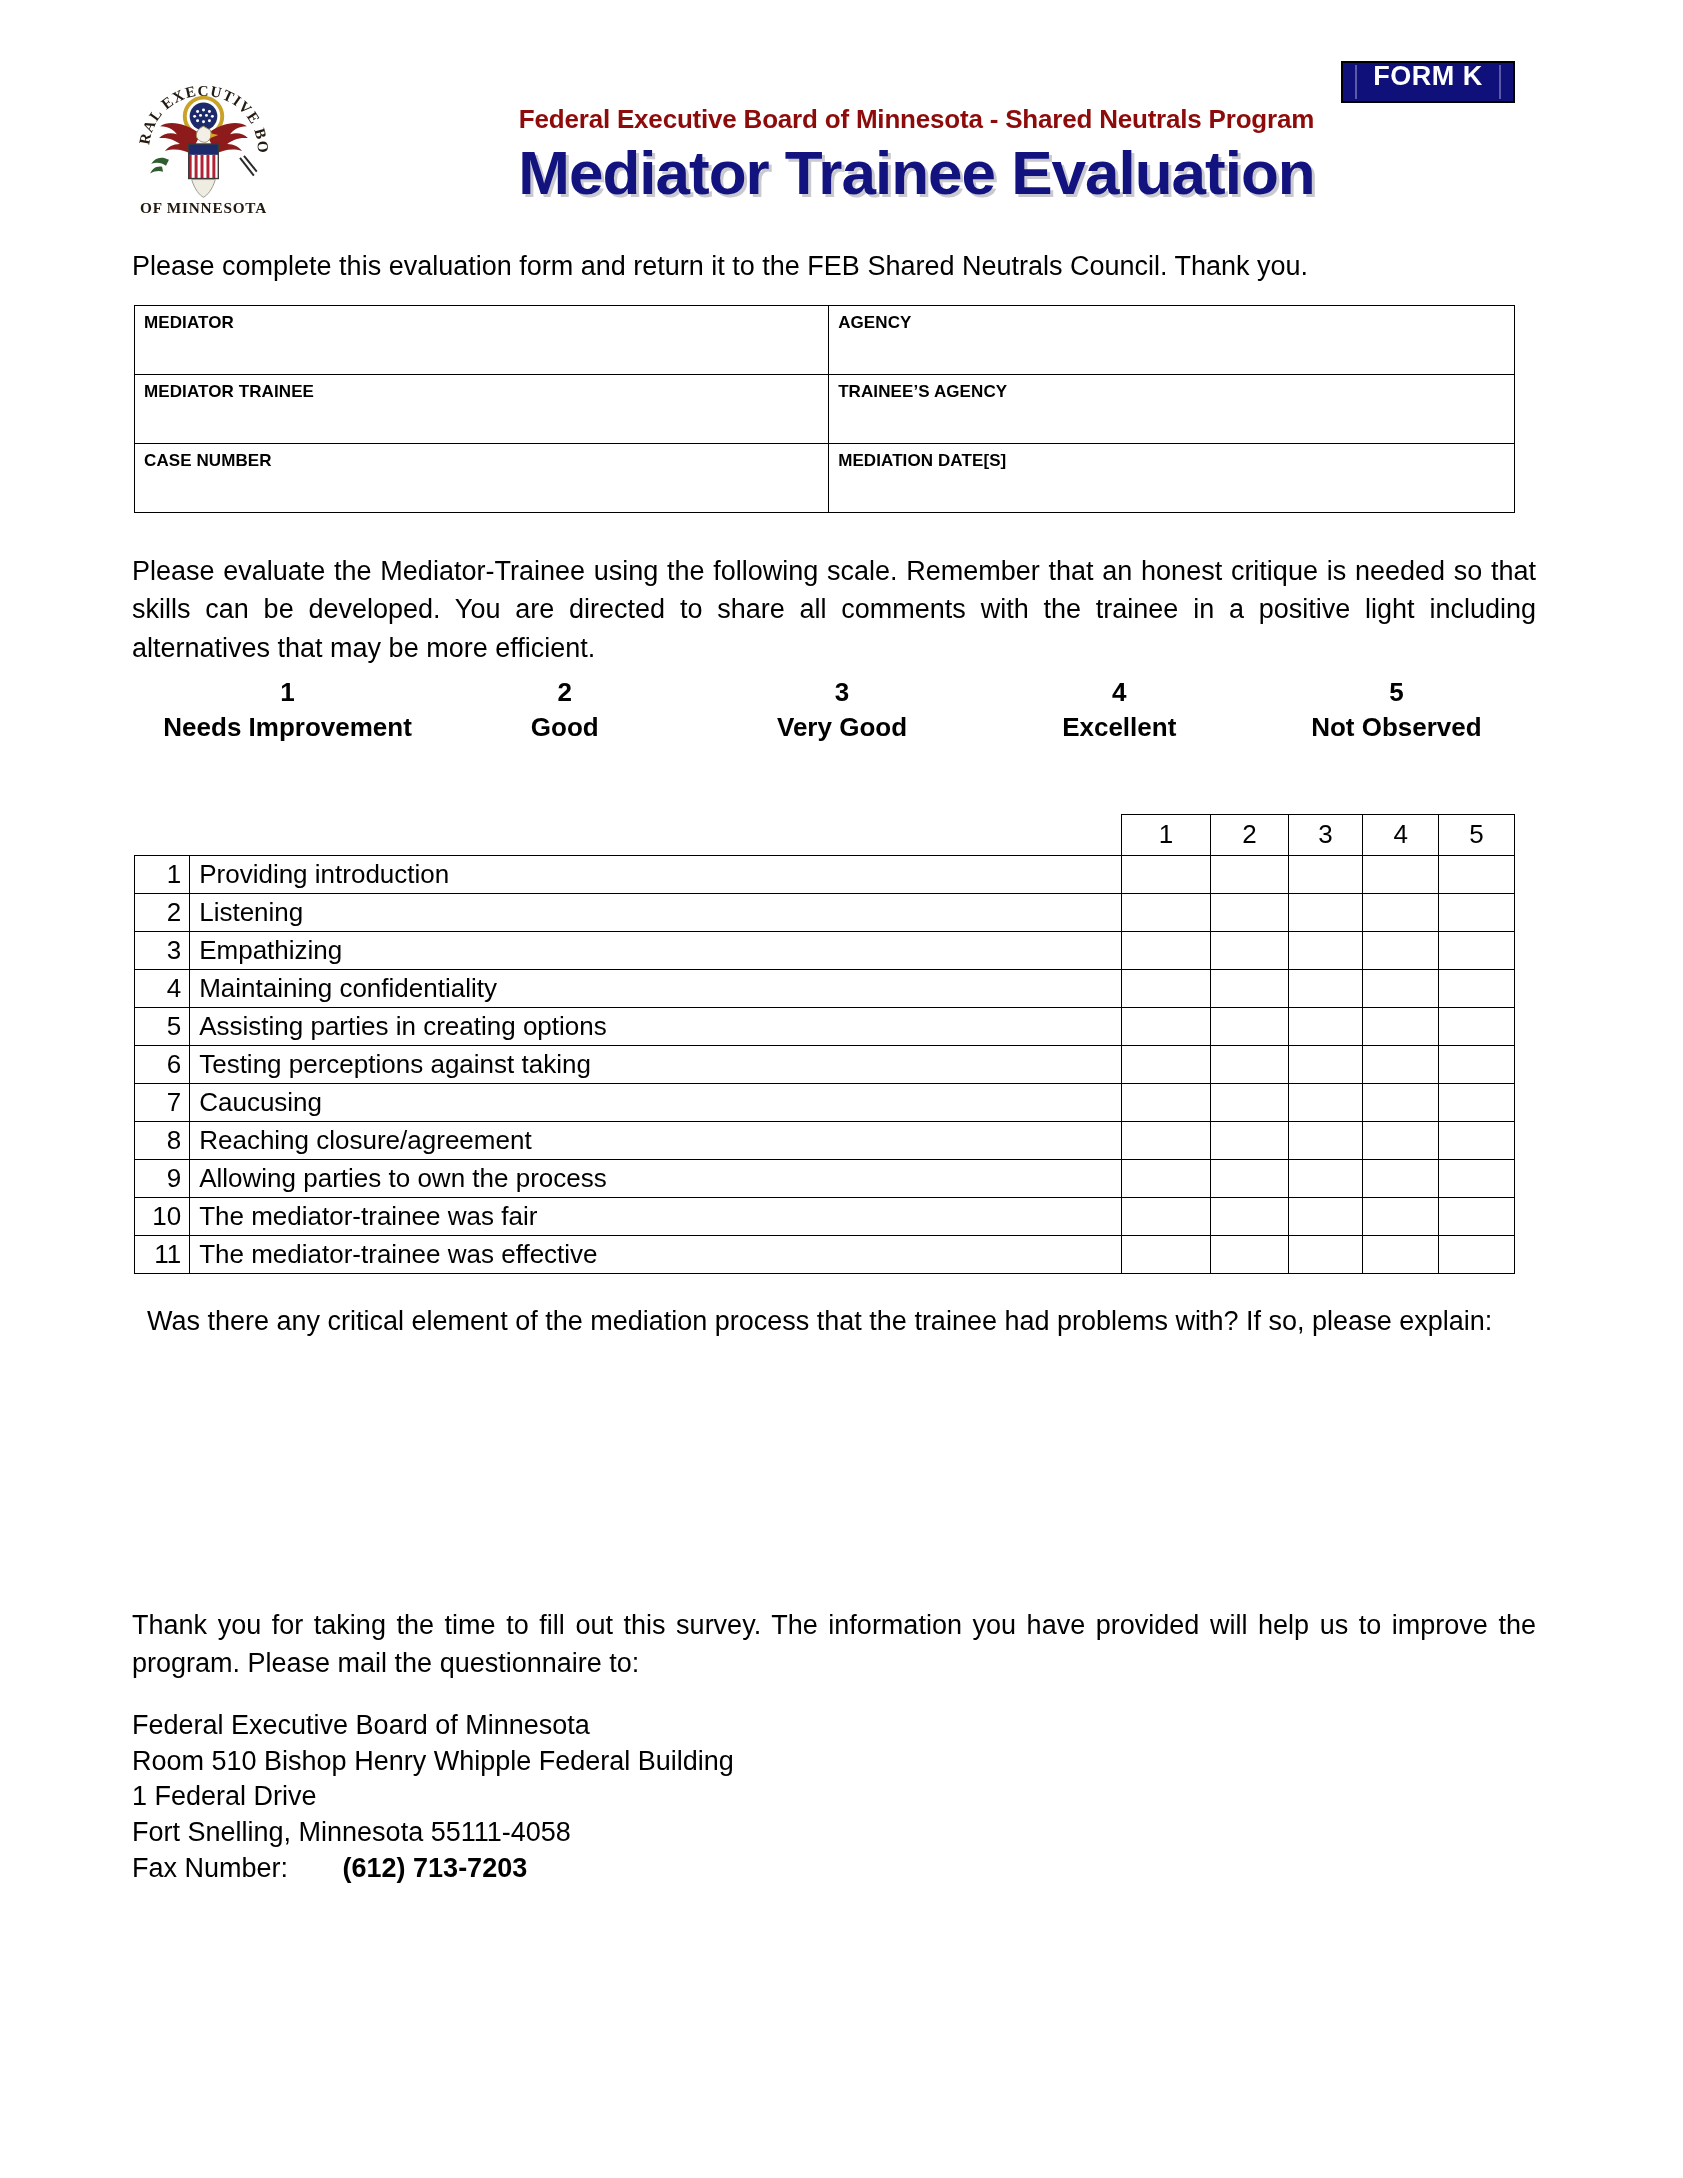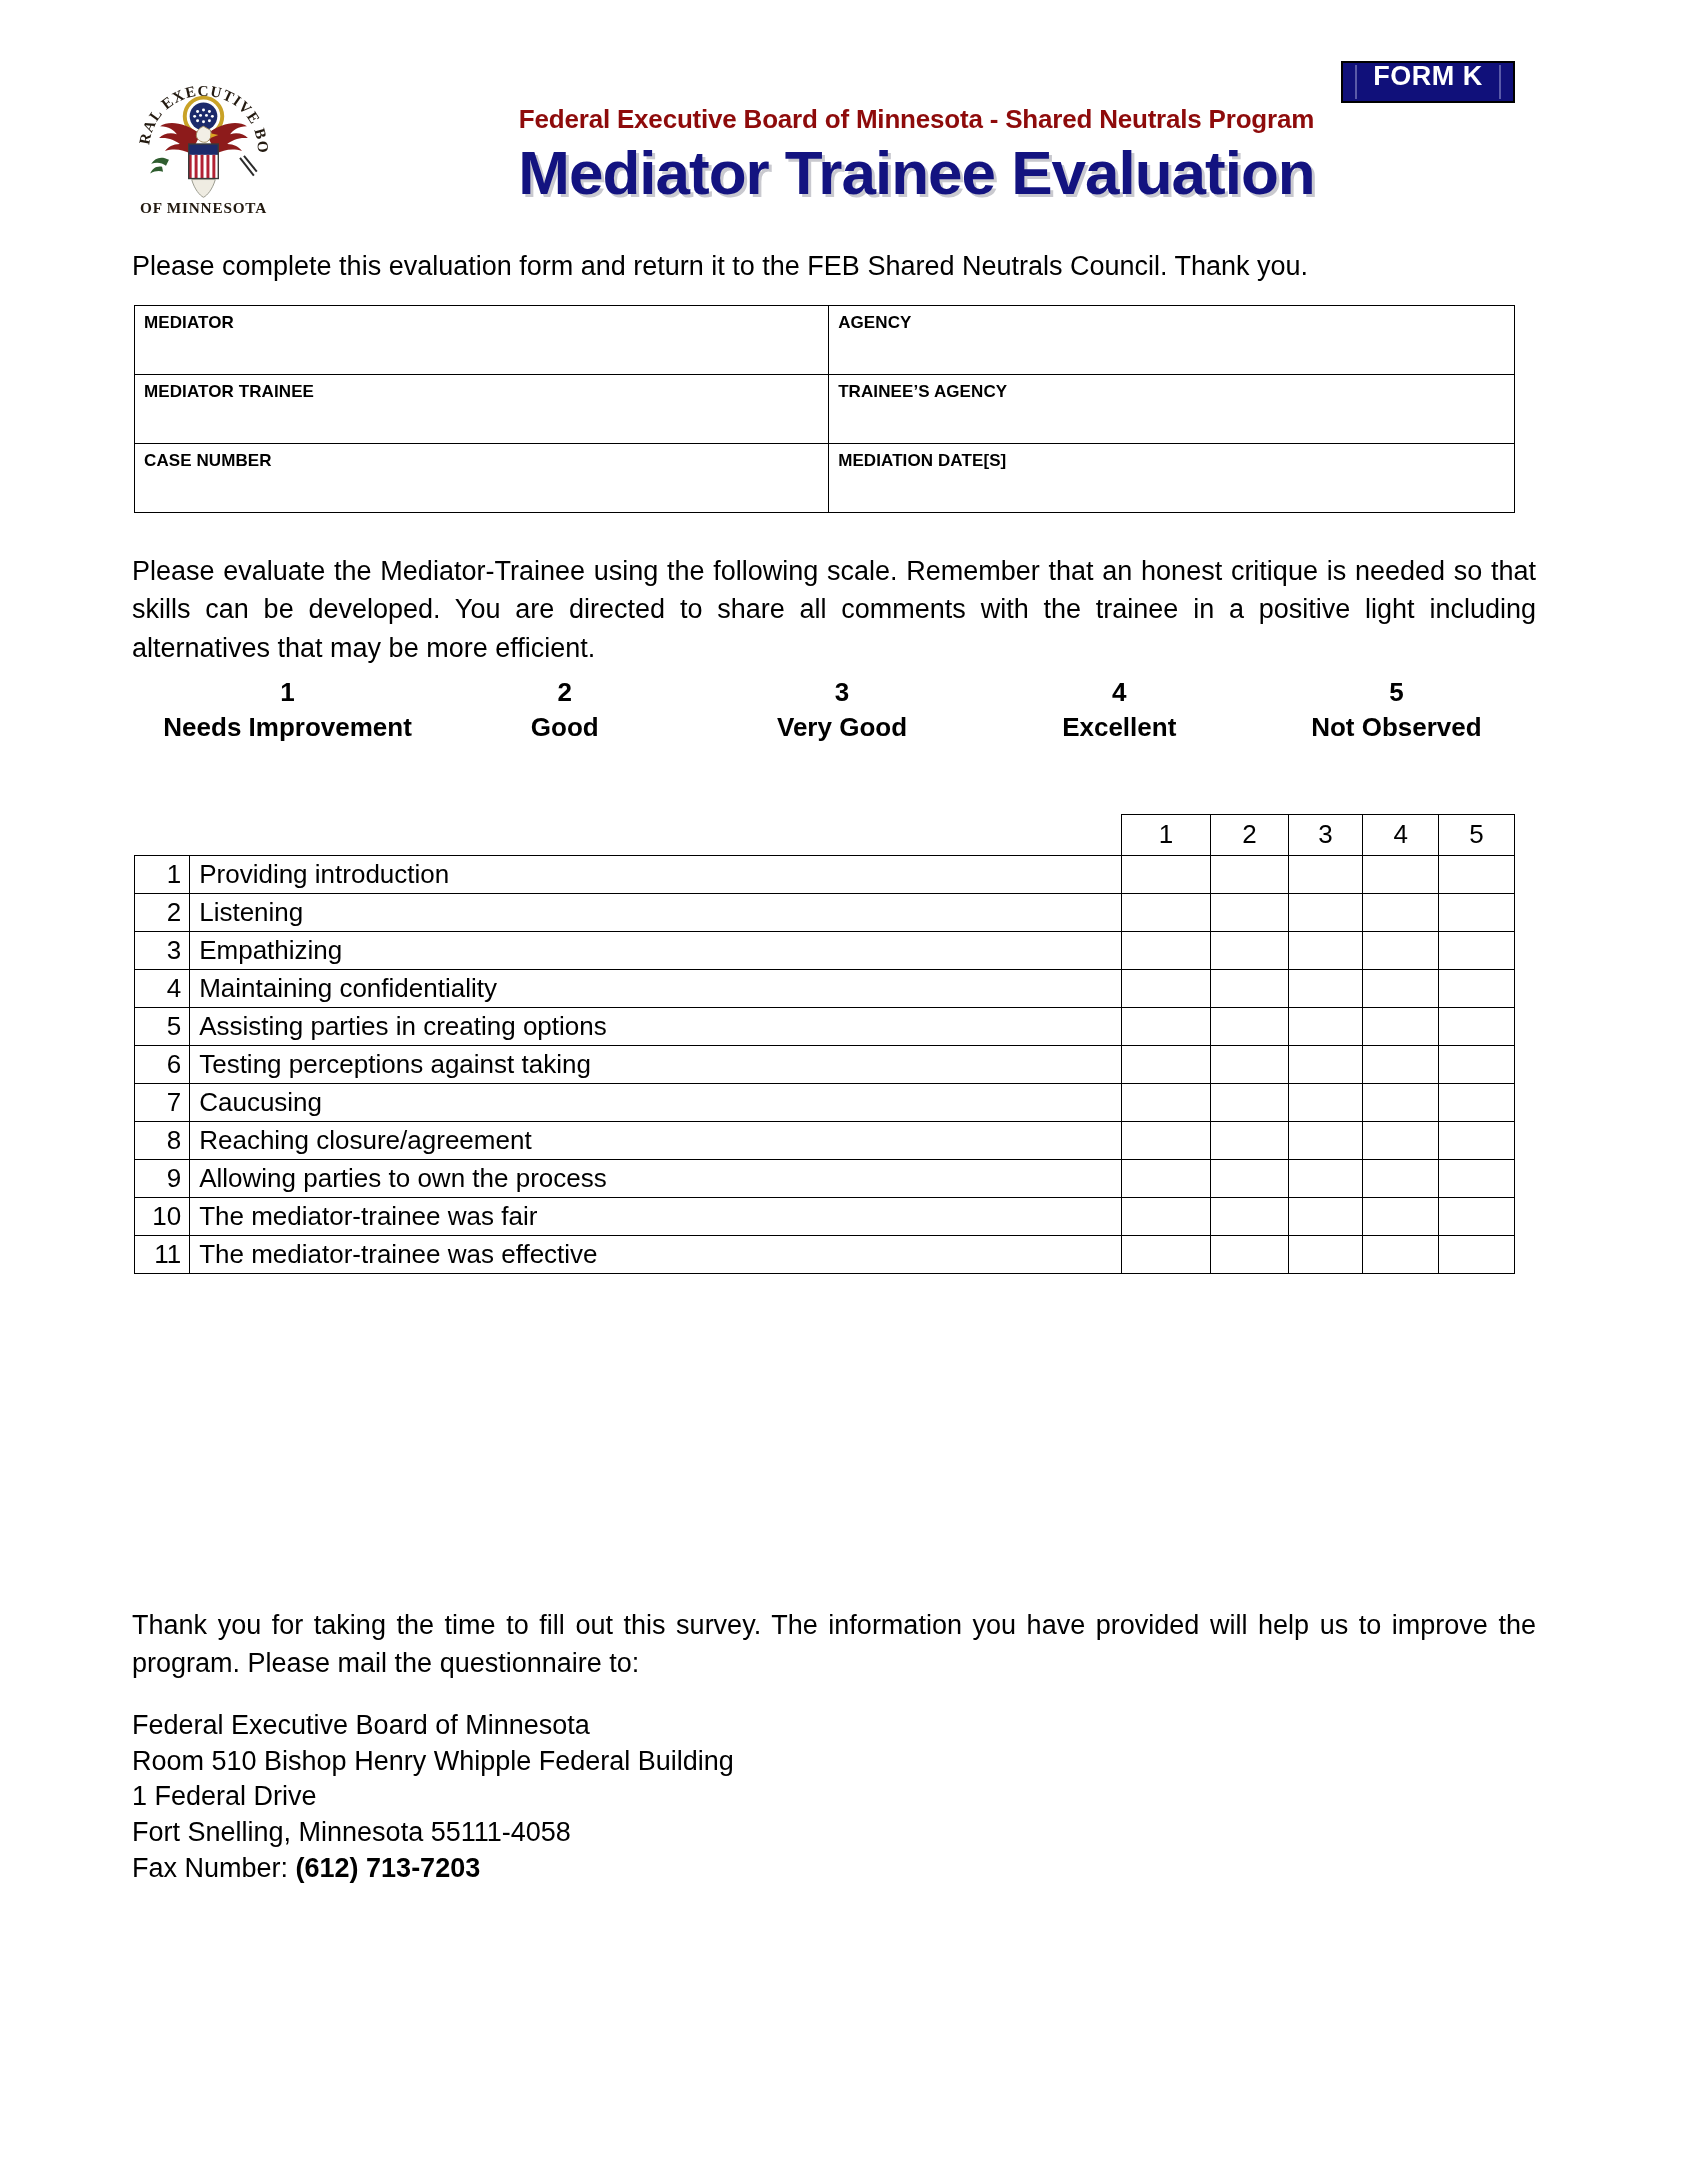--- a/index.html
+++ b/index.html
@@ -221,21 +221,21 @@
   }
   .address {
     position: absolute;
     left: 132px;
     top: 1708px;
     width: 891px;
     font-size: 27px;
     line-height: 1.32;
   }
   .address div { white-space: nowrap; }
-  .fax-number { font-weight: bold; }
+  .fax-number { font-weight: bold; margin-left: 47px; }
 </style>
 </head>
 <body>
 
 <div class="page">
 
   <div class="form-badge">
     <span class="bar l"></span>
     <span class="bar r"></span>
     <span class="form-badge-label">FORM K</span>
@@ -465,20 +465,21 @@
         <td class="item">The mediator-trainee was effective</td>
         <td class="cell"></td>
         <td class="cell"></td>
         <td class="cell"></td>
         <td class="cell"></td>
         <td class="cell"></td>
       </tr>
     </tbody>
   </table>
 
+  <div class="question">Was there any critical element of the mediation process that the trainee had problems with?  If so, please explain:</div>
 
   <div class="closing">Thank you for taking the time to fill out this survey.  The information you have provided will help us to improve the program.  Please mail the questionnaire to:</div>
 
   <div class="address">
     <div>Federal Executive Board of Minnesota</div>
     <div>Room 510 Bishop Henry Whipple Federal Building</div>
     <div>1 Federal Drive</div>
     <div>Fort Snelling, Minnesota 55111-4058</div>
     <div><span>Fax Number: </span><span class="fax-number">(612) 713-7203</span></div>
   </div>

